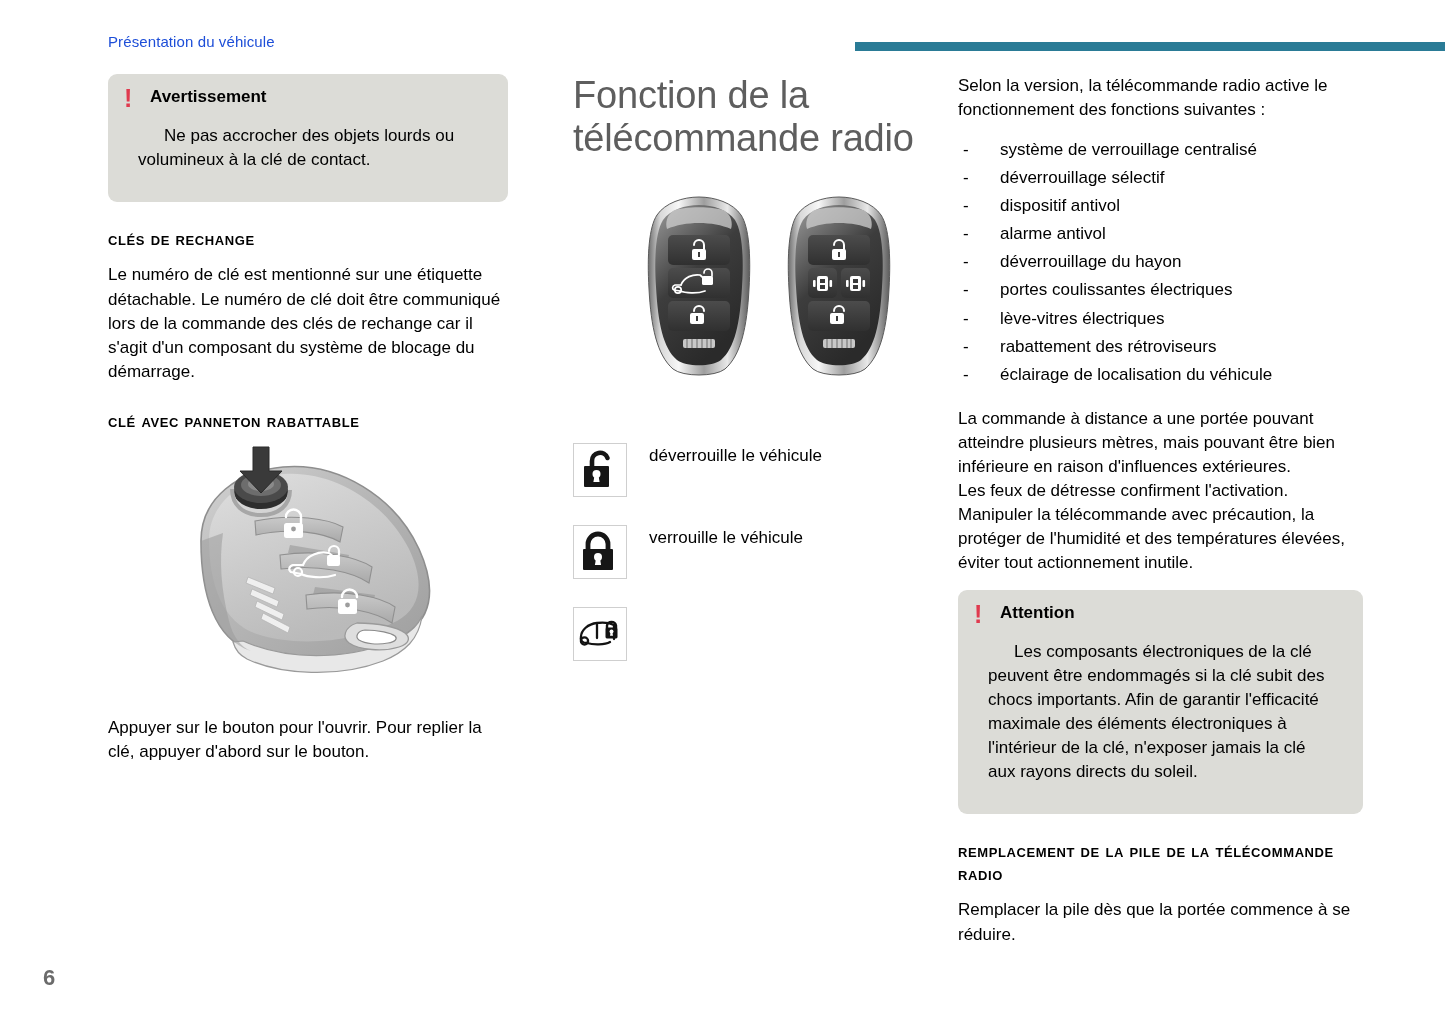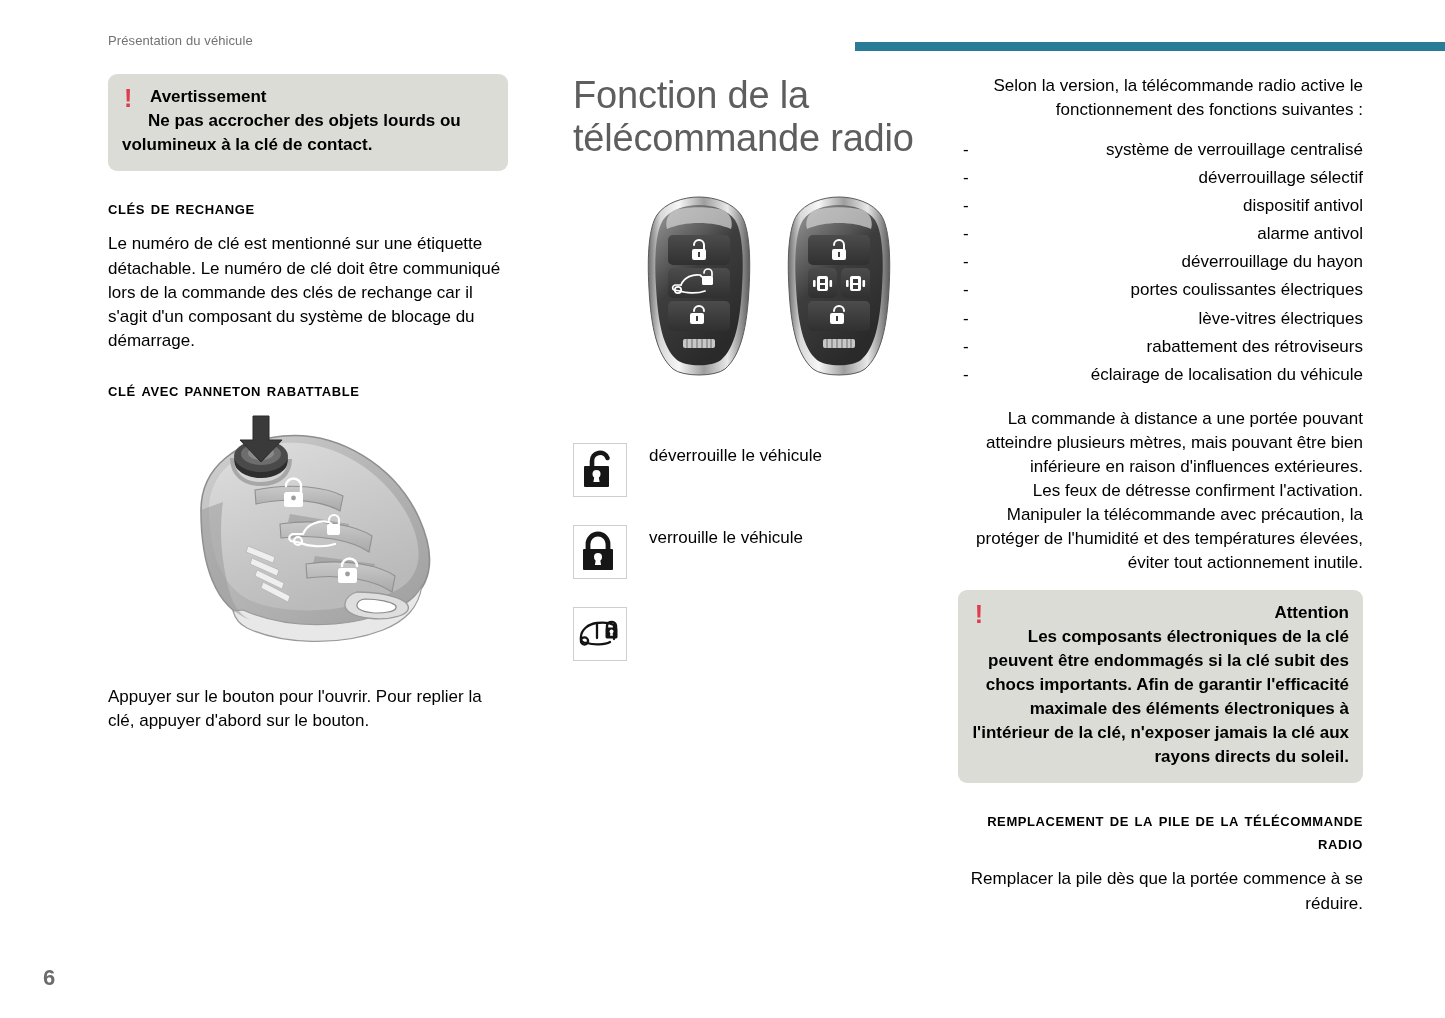--- a/index.html
+++ b/index.html
@@ -11,32 +11,32 @@
     color:#000;
     position:relative;
     overflow:hidden;
     -webkit-font-smoothing:antialiased;
   }
   .page{position:relative;width:1445px;height:1018px;}
 
   
   .running-head{
     position:absolute;left:108px;top:33px;
-    font-size:13px;color:#737373;letter-spacing:.1px;
+    font-size:15px;color:#1d4ed8;letter-spacing:.1px;
   }
   .header-rule{
     position:absolute;left:855px;top:42px;
     width:590px;height:9px;background:#2a7b96;
   }
 
   
   .col{position:absolute;top:74px;}
   .col-1{left:108px;width:400px;}
   .col-2{left:561px;width:400px;margin-left:12px;}
-  .col-3{left:958px;width:405px;text-align:right;}
+  .col-3{left:958px;width:405px;}
 
   h1.chapter{
     font-size:38px;font-weight:400;color:#5e5e5e;
     margin:0 0 22px 0;line-height:1.12;letter-spacing:-.2px;
   }
   h1.chapter.tight{margin-bottom:18px;}
 
   h2.section{
     font-size:18px;font-weight:700;color:#000;
     margin:26px 0 12px 0;line-height:1.28;
@@ -58,21 +58,21 @@
   }
   .callout .bang{
     position:absolute;left:16px;top:14px;
     width:9px;color:#e03a4e;font-size:25px;font-weight:700;
     line-height:.82;font-family:"Liberation Sans", sans-serif;
   }
   .callout .c-title{
     font-size:17px;font-weight:700;margin:0 0 1px 28px;line-height:1.3;
   }
   .callout .c-text{
-    font-size:17px;line-height:1.42;margin:0;text-indent:26px;font-weight:bold;
+    font-size:17px;line-height:1.42;margin:16px;text-indent:26px;
   }
 
   
   ul.dashlist{list-style:none;margin:14px 0 18px 0;padding:0;}
   ul.dashlist li{
     font-size:17px;line-height:1.65;position:relative;padding-left:42px;
   }
   ul.dashlist li .dash{
     position:absolute;left:5px;top:0;font-size:17px;
   }

